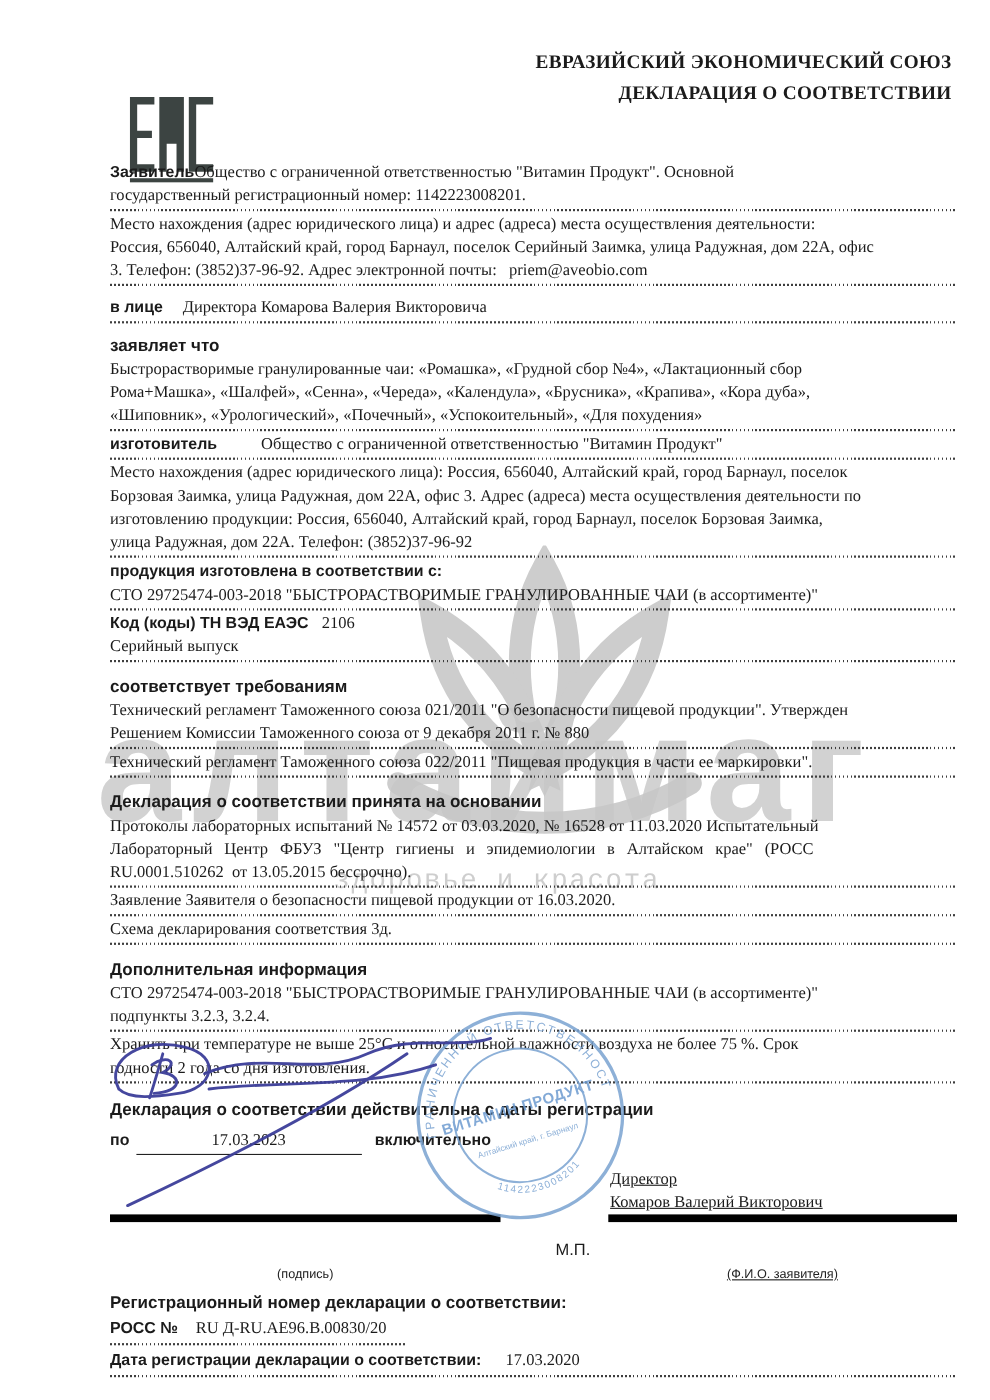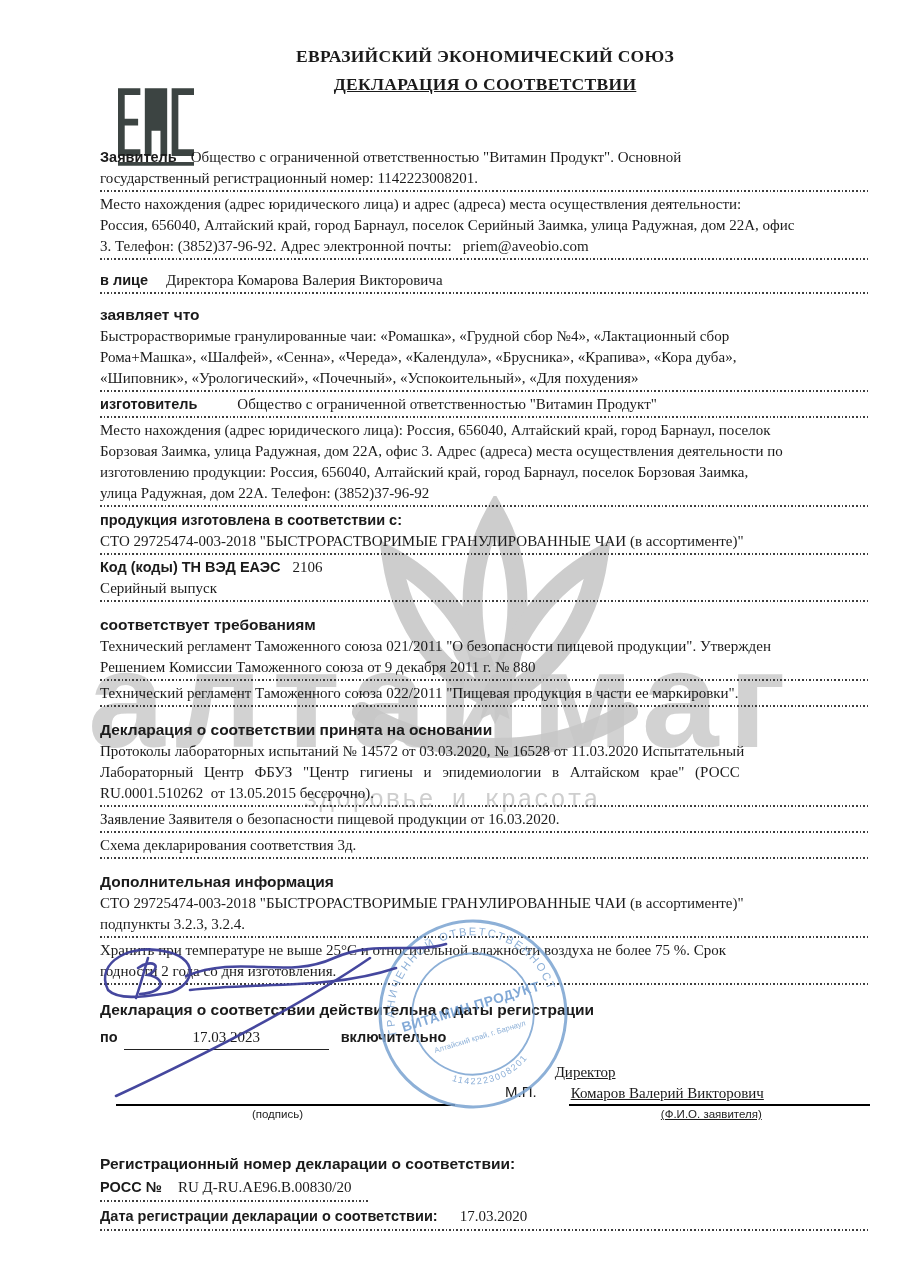--- a/index.html
+++ b/index.html
@@ -2,54 +2,54 @@
 <html><head>
 <meta charset="utf-8">
 <style>
   html,body { margin:0; padding:0; background:#ffffff; }
   .page {
     position:relative; width:900px; height:1273px; background:#ffffff;
     font-family:"Liberation Serif", serif; color:#1b1b1b; overflow:hidden;
   }
   
   .titles { position:absolute; left:105px; top:46px; width:760px; text-align:center; }
-  .t1, .t2 { font-family:"Liberation Serif", serif; font-weight:bold; font-size:17.5px; letter-spacing:.3px; }
-  .t2 { margin-top:7px;text-decoration:underline; }
+  .t1, .t2 { font-family:"Liberation Serif", serif; font-weight:bold; font-size:17.5px; letter-spacing:.3px;text-align:right; }
+  .t2 { margin-top:7px; }
   .eac { position:absolute; left:118px; top:84px; width:76px; height:86px; }
   
   .wm { position:absolute; inset:0; z-index:0; pointer-events:none;text-align:center; }
   .wm-leaf { position:absolute; left:330px; top:496px; width:330px; height:272px; }
   .wm-brand { position:absolute; left:88px; top:630px; font-family:"Liberation Sans", sans-serif;
     font-weight:bold; font-size:138px; line-height:1; letter-spacing:10px; color:#c7c7c7; opacity:.8; }
   .wm-tag { position:absolute; left:303px; top:786px; font-family:Liberation Mono, monospace;
     font-size:25px; letter-spacing:1.5px; color:#c9c9c9; opacity:.9; }
   
   .content { position:absolute; left:100px; top:147px; width:770px; z-index:1; }
   .ln { font-size:15px; line-height:21px; white-space:nowrap; }
-  .lbl { font-family:"Liberation Sans", sans-serif; font-weight:bold; font-size:14.5px; margin-right:14px; }
+  .lbl { font-family:"Liberation Sans", sans-serif; font-weight:bold; font-size:14.5px; margin-right:0; }
   .lbl.wide { margin-right:40px; }
   .h { font-family:"Liberation Sans", sans-serif; font-weight:bold; font-size:15.5px; line-height:22px; }
   .sep { height:2px; margin:1px 0 2px 0;
     background-image:repeating-linear-gradient(90deg,#3e3e3e 0 1.6px,transparent 1.6px 3.6px); }
-  .sep.partial { width:270px; } .mt10{margin-top:10px} .mt12{margin-top:12px} .mt14{margin-top:14px} .mt22{margin-top:33px}
+  .sep.partial { width:270px; } .mt10{margin-top:10px} .mt12{margin-top:12px} .mt14{margin-top:14px} .mt22{margin-top:9px}
   .ws { word-spacing:7px; }
   
   .until-row { margin-top:4px; font-size:15px; line-height:24px; white-space:nowrap; }
   .until-row .lbl { margin-right:6px; }
   .date-underline { display:inline-block; width:205px; border-bottom:1.5px solid #222;
     text-align:center; font-size:15px; }
   .incl { margin-left:12px; }
   .sig-block { display:flex; align-items:flex-end; margin-top:2px; }
   .sig-left { width:355px; }
   .sig-space { height:52px; border-bottom:2px solid #222; }
-  .cap { font-family:"Liberation Sans", sans-serif; font-size:11.5px; text-align:center; padding-top:2px; color:#222; }
+  .cap { font-family:"Liberation Sans", sans-serif; font-size:11.5px; text-align:center; padding-top:2px; color:#222;margin-top:40px; }
   .sig-mp { font-family:"Liberation Sans", sans-serif; font-size:15px; margin:0 16px 20px 50px;text-align:right; }
   .sig-right { flex:1;text-decoration:underline; }
   .sig-pos, .sig-name { font-size:15px; line-height:21px; padding-left:2px; }
-  .sig-rule { border-bottom:2px solid #000000;margin-left:16px; }
+  .sig-rule { border-bottom:7px solid #000000; }
   
   .stamp { position:absolute; left:372px; top:913px; width:202px; height:202px; z-index:2;
     transform:rotate(-17deg); opacity:.85; pointer-events:none; }
   .signature-svg { position:absolute; left:90px; top:928px; width:380px; height:178px; z-index:3; pointer-events:none; }
 </style>
 </head>
 <body>
 
 <div class="page">
 

